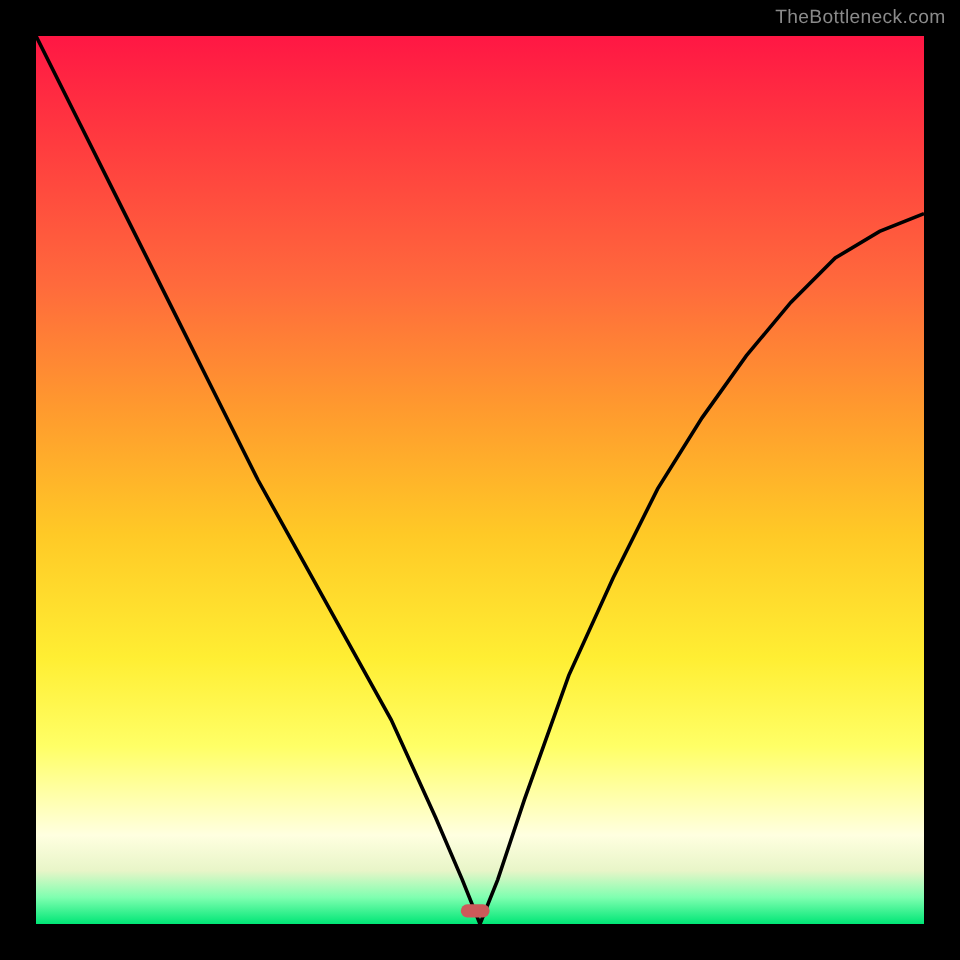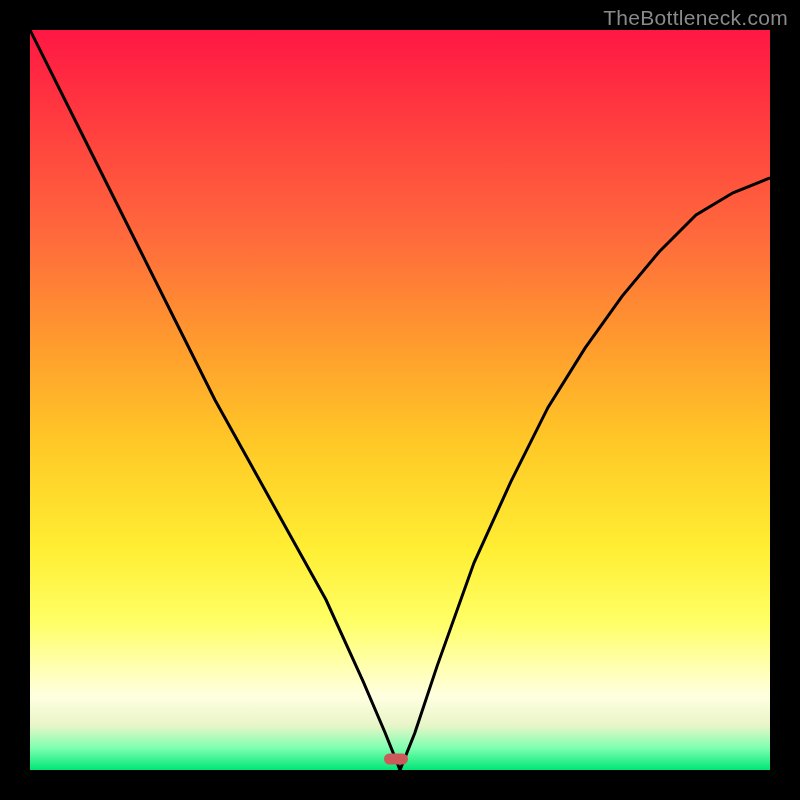--- a/index.html
+++ b/index.html
@@ -44,21 +44,21 @@
     left: 0;
     top: 0;
     width: 740px;
     height: 740px;
   }
   .watermark {
     position: absolute;
     top: 6px;
     right: 12px;
     color: #8a8a8a;
-    font-size: 21px;
+    font-size: 16px;
     font-weight: 500;
     letter-spacing: 0.3px;
     user-select: none;
   }
   .marker {
     position: absolute;
     width: 24px;
     height: 11px;
     background: #cc5a5a;
     border-radius: 6px;

